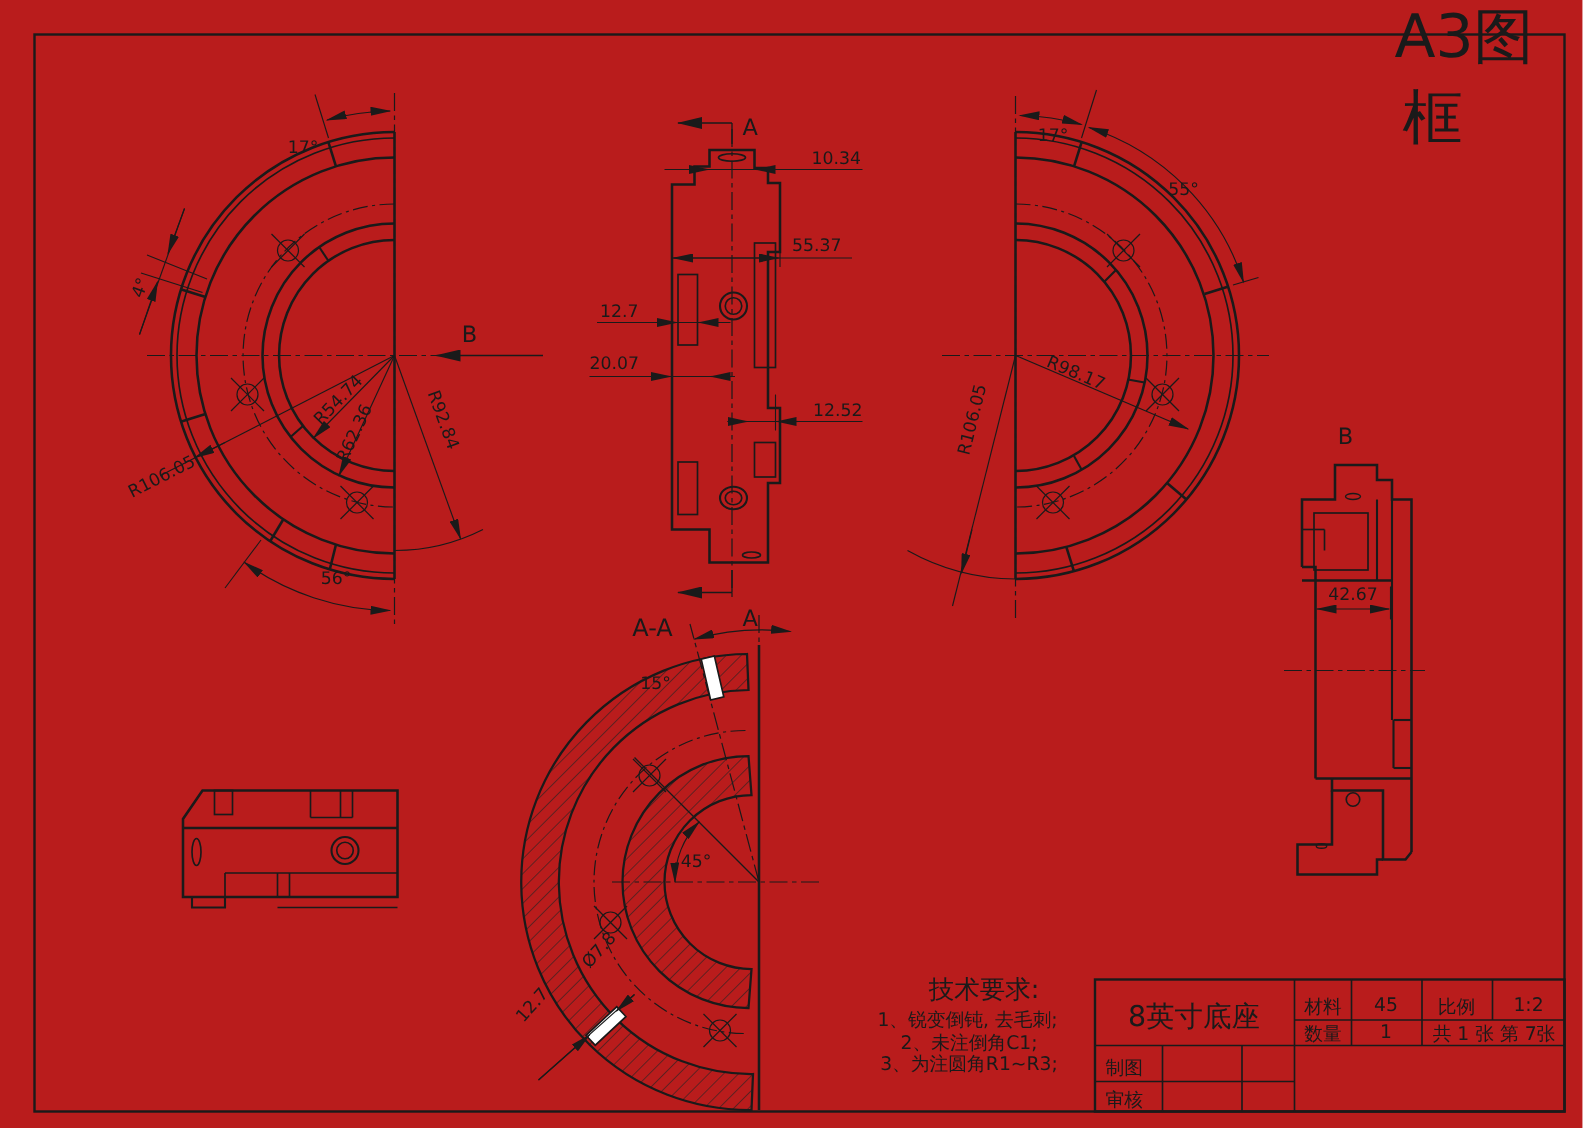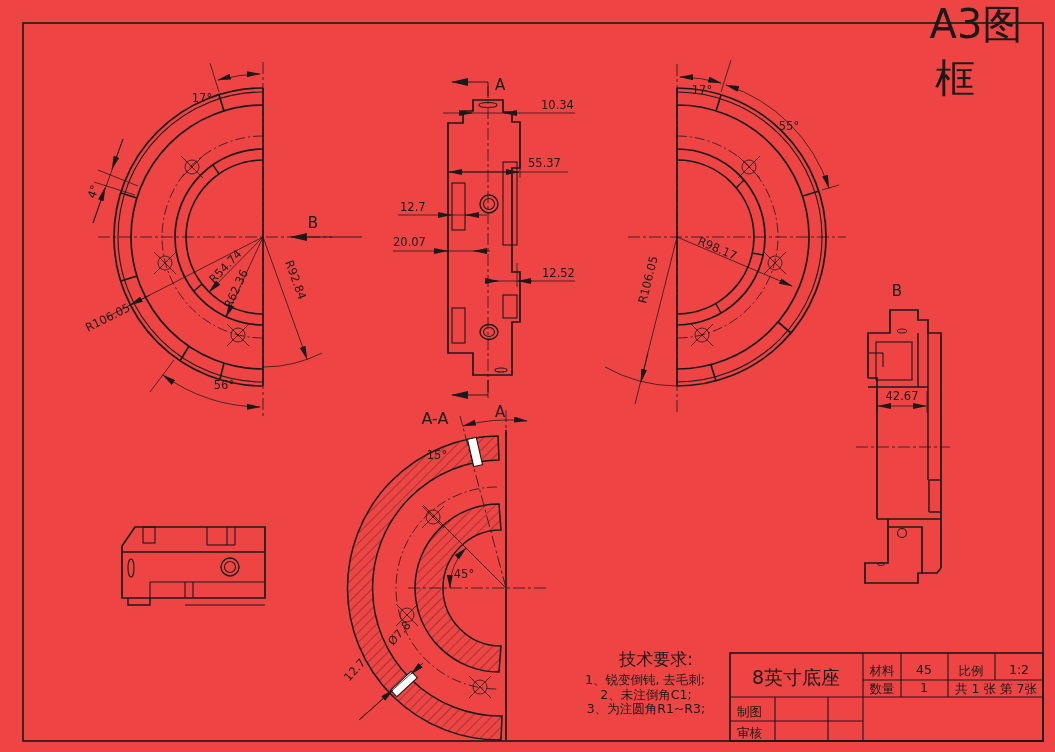--- a/index.html
+++ b/index.html
@@ -1,17 +1,17 @@
 <!DOCTYPE html>
 <html><head>
 <meta charset="utf-8">
 <style>
   html,body{margin:0;padding:0;background:#ffffff;}
   body{font-family:"DejaVu Sans","Liberation Sans",sans-serif;}
-  .page{position:relative;width:1055px;height:752px;background:#ef4444;overflow:hidden;}
+  .page{position:relative;width:1055px;height:752px;background:#b91c1c;overflow:hidden;}
   svg text{fill:#1a1a1a;}
   .dimtxt{font-size:11.5px;}
   .lbltxt{font-size:15px;}
   .cjk{font-family:"DejaVu Sans","Liberation Sans",sans-serif;}
 </style>
 </head>
 <body>
 
 <div class="page">
 <svg width="1055" height="752" viewBox="0 0 1055 752" xmlns="http://www.w3.org/2000/svg">

